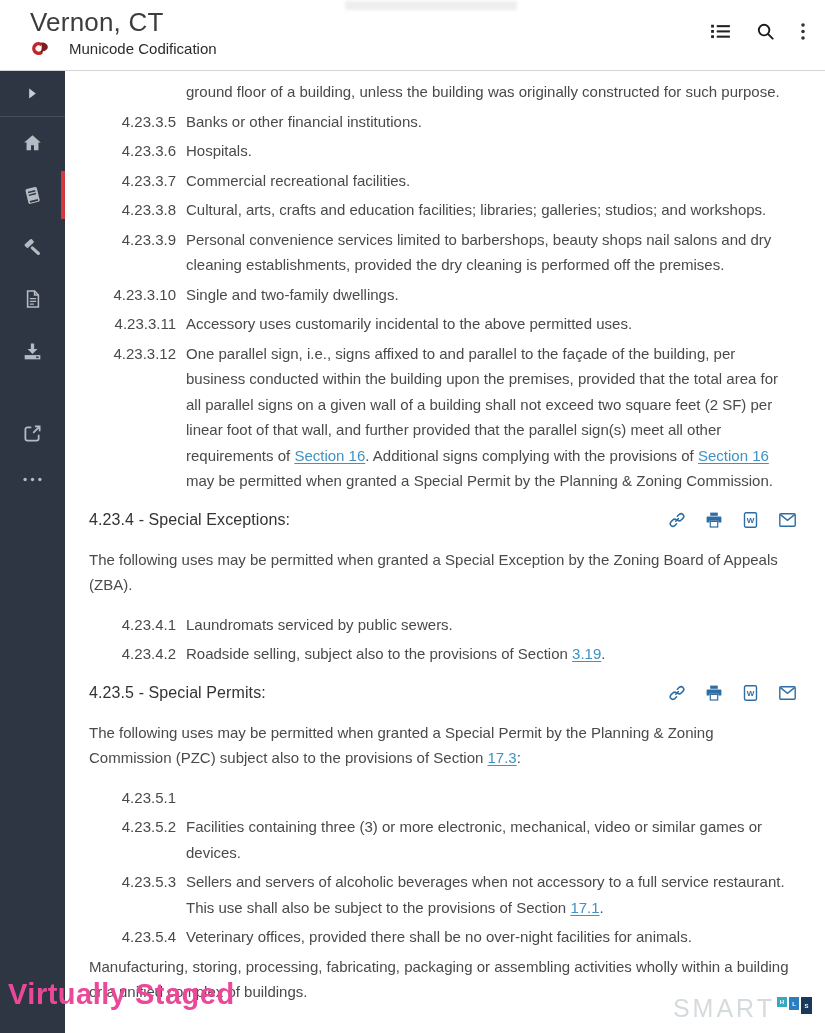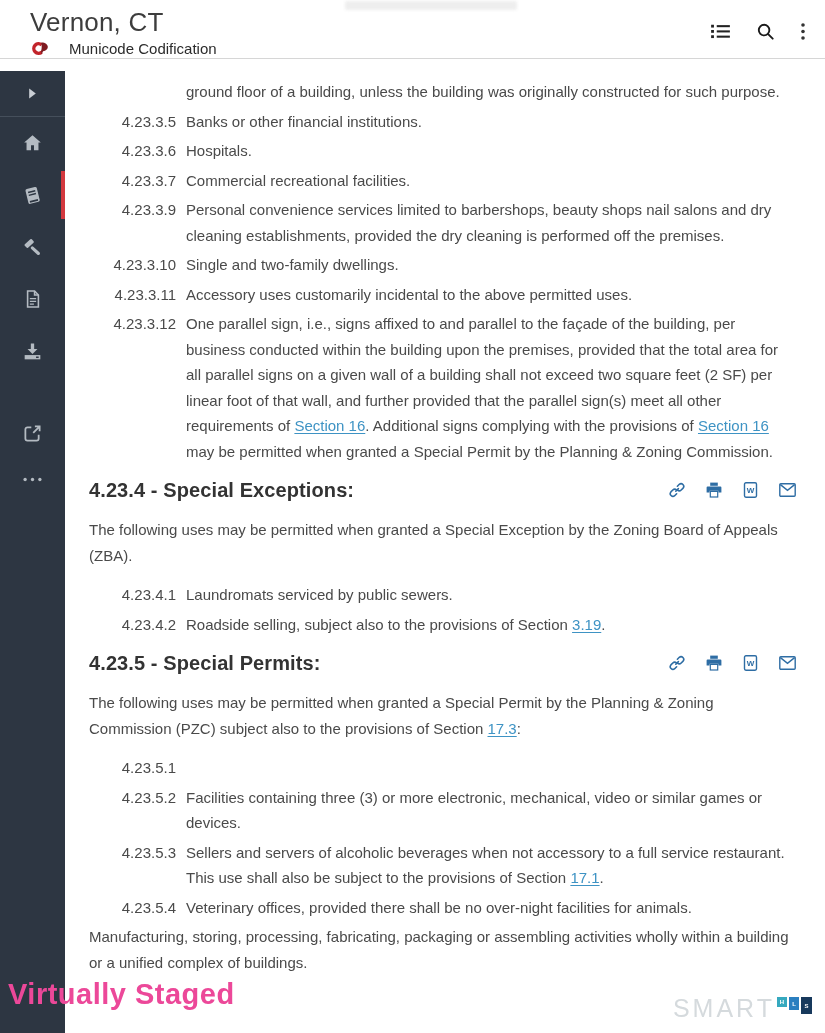--- a/index.html
+++ b/index.html
@@ -1,21 +1,21 @@
 <!DOCTYPE html>
 <html><head>
 <meta charset="utf-8">
 <style>
   * { margin:0; padding:0; box-sizing:border-box; }
   html,body { background:#ffffff; }
   body { font-family:"Liberation Sans","DejaVu Sans",sans-serif; }
   .app { position:relative; width:825px; height:1033px; overflow:hidden; background:#fff; }
 
   
-  .header { position:absolute; left:0; top:0; right:0; height:59px; background:#fff;
+  .header { position:absolute; left:0; top:0; right:0; height:71px; background:#fff;
             border-bottom:1px solid #d6d6d6; z-index:4; }
   .title-block { position:absolute; left:30px; top:6px; }
   .page-title { font-size:26px; color:#3d3d3d; font-weight:400; letter-spacing:.2px; line-height:32px; }
   .subtitle-row { display:flex; align-items:center; gap:21px; margin-top:2px; margin-left:1px; }
   .subtitle { font-size:15px; color:#2b2b2b; }
   .toolbar { position:absolute; right:18px; top:21px; display:flex; align-items:center; gap:23px; }
   .tool-btn { background:none; border:none; cursor:pointer; padding:2px; line-height:0; }
   .top-smudge { position:absolute; left:345px; top:1px; width:172px; height:9px;
                 background:#eeeeee; border-radius:2px; filter:blur(1.5px); }
 
@@ -31,21 +31,21 @@
   .side-icon { line-height:0; }
 
   
   .content { position:absolute; left:65px; top:71px; right:0; bottom:0; background:#fff;
              padding:8px 29px 17px 24px; font-size:15px; line-height:25.5px; color:#4a4a4a; overflow:hidden; }
   .hanging { margin-left:97px; margin-bottom:4px; }
   .code-item { display:flex; margin-bottom:4px; }
   .item-num { flex:0 0 87px; text-align:right; margin-right:10px; }
   .item-text { flex:1; }
   .section-heading-row { display:flex; align-items:center; justify-content:space-between; margin:12px 0 13px; }
-  .section-heading { font-size:20px; font-weight:700; color:#333; line-height:28px; letter-spacing:.1px; }
+  .section-heading { font-size:16px; font-weight:400; color:#333; line-height:28px; letter-spacing:.1px; }
   .heading-actions { display:flex; align-items:center; gap:21px; }
   .action-btn { background:none; border:none; cursor:pointer; padding:0; line-height:0; }
   .intro { margin:13px 0 14px; }
   a.inline-link { color:#3e93c4; text-decoration:underline; text-underline-offset:2px; cursor:pointer; }
 
   
   .wm-left { position:absolute; left:8px; top:938px; font-size:29px; font-weight:700;
              color:#ec4899; letter-spacing:.5px; z-index:10; pointer-events:none;margin-top:40px; }
   .wm-right { position:absolute; right:13px; top:997px; display:flex; gap:2px;
               z-index:10; pointer-events:none; }
@@ -207,20 +207,24 @@
       </div>
       <div class="code-item">
         <span class="item-num">4.23.3.6</span>
         <span class="item-text">Hospitals.</span>
       </div>
       <div class="code-item">
         <span class="item-num">4.23.3.7</span>
         <span class="item-text">Commercial recreational facilities.</span>
       </div>
       <div class="code-item">
+        <span class="item-num">4.23.3.8</span>
+        <span class="item-text">Cultural, arts, crafts and education facilities; libraries; galleries; studios; and workshops.</span>
+      </div>
+      <div class="code-item">
         <span class="item-num">4.23.3.9</span>
         <span class="item-text">Personal convenience services limited to barbershops, beauty shops nail salons and dry cleaning establishments, provided the dry cleaning is performed off the premises.</span>
       </div>
       <div class="code-item">
         <span class="item-num">4.23.3.10</span>
         <span class="item-text">Single and two-family dwellings.</span>
       </div>
       <div class="code-item">
         <span class="item-num">4.23.3.11</span>
         <span class="item-text">Accessory uses customarily incidental to the above permitted uses.</span>

